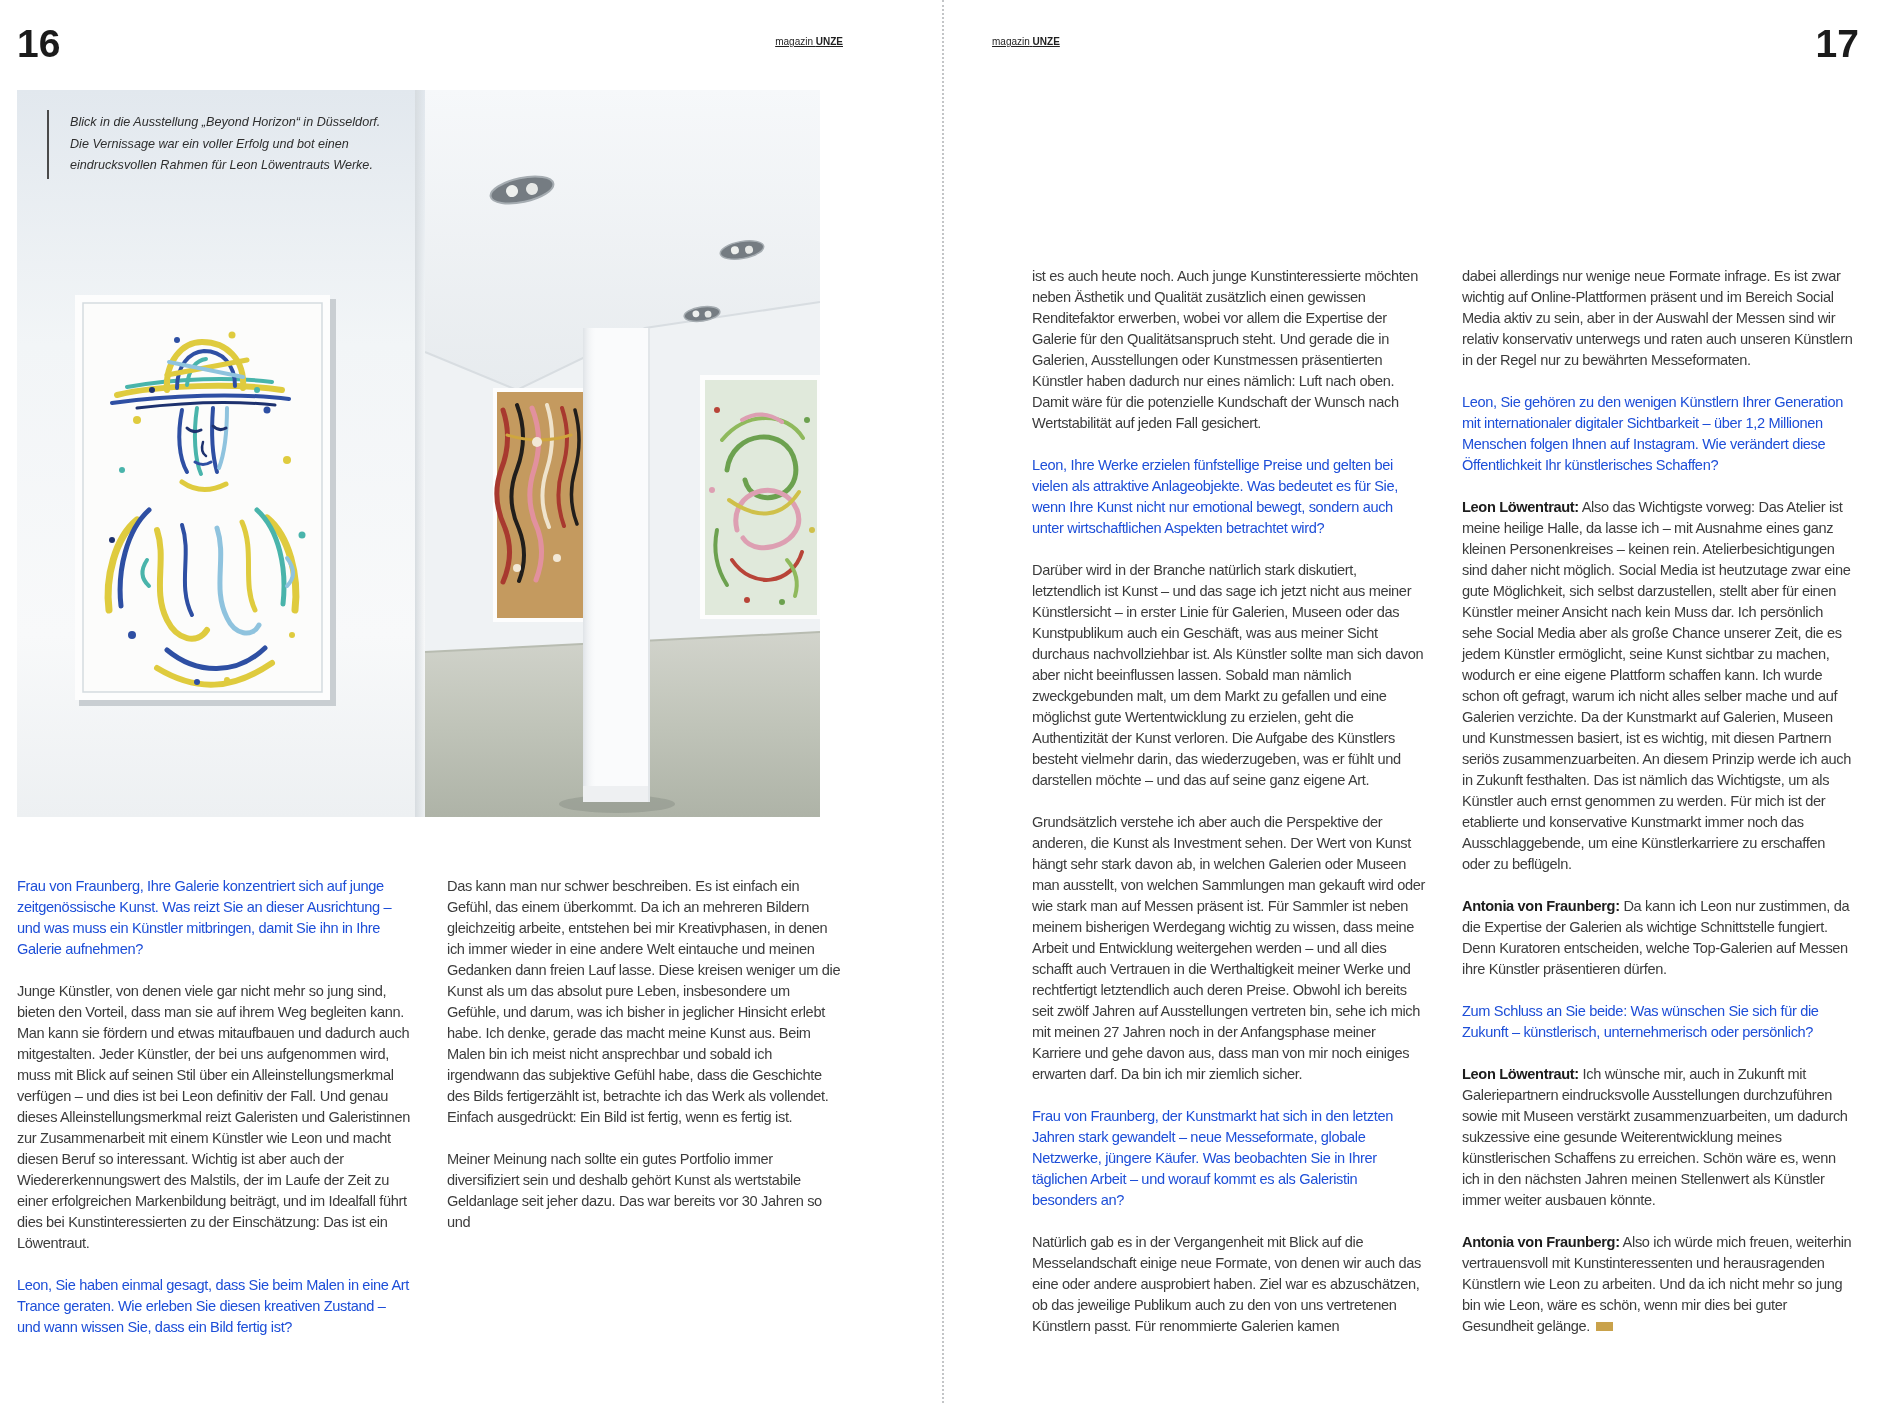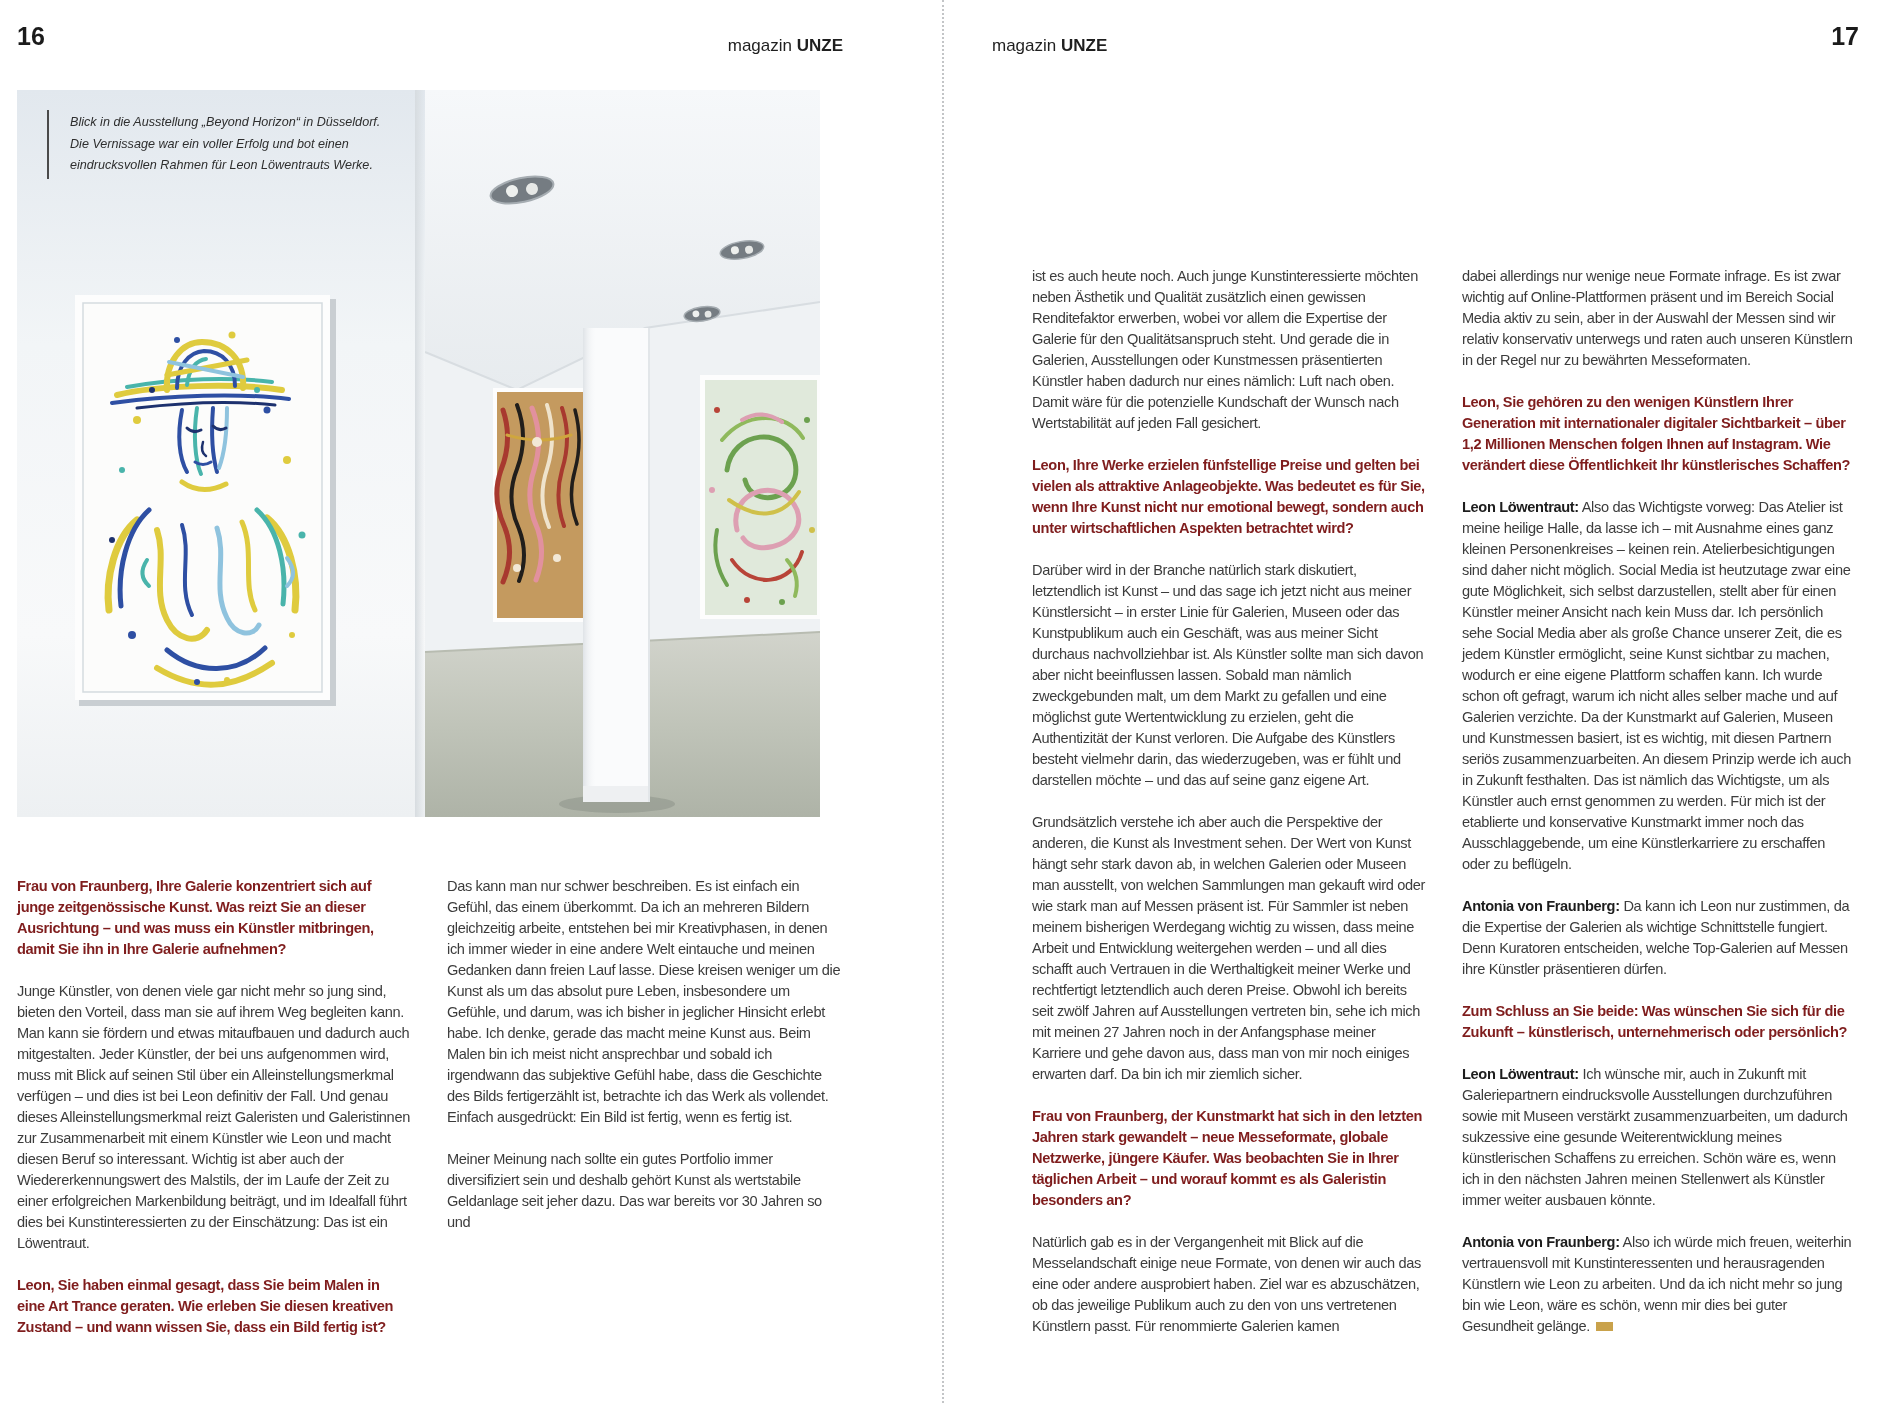--- a/index.html
+++ b/index.html
@@ -1,37 +1,37 @@
 <!DOCTYPE html>
 <html><head>
 <meta charset="utf-8">
 <style>
   html,body{margin:0;padding:0;background:#ffffff;}
   #spread{
     position:relative;width:1887px;height:1403px;background:#ffffff;overflow:hidden;
     font-family:"Liberation Sans","DejaVu Sans",sans-serif;color:#3c3c3c;
   }
   .divider{position:absolute;left:942px;top:0;height:1403px;width:0;border-left:2px dotted #c3c5c7;}
-  .pagenum{position:absolute;top:22px;font-size:25px;font-weight:600;color:#1b1b1b;letter-spacing:0;}
+  .pagenum{position:absolute;top:22px;font-size:39px;font-weight:600;color:#1b1b1b;letter-spacing:0;}
   #pagenum-left{left:17px;}
   #pagenum-right{right:28px;}
-  .masthead{position:absolute;top:36px;font-size:17px;color:#1f1f1f;white-space:nowrap;}
+  .masthead{position:absolute;top:36px;font-size:10px;color:#1f1f1f;white-space:nowrap;text-decoration:underline;}
   #masthead-left{left:600px;width:243px;text-align:right;}
   #masthead-right{left:992px;}
   .masthead b{font-weight:700;}
   #photo{position:absolute;left:17px;top:90px;width:803px;height:727px;overflow:hidden;}
   #photo svg{display:block;}
   #caption{
     position:absolute;left:30px;top:20px;border-left:2px solid #4a4a4a;padding:2px 0 2px 21px;
     font-style:italic;font-size:12.6px;line-height:21.5px;color:#2e2e2e;
   }
   .col{position:absolute;width:394px;font-size:14.6px;line-height:21px;letter-spacing:-0.35px;}
   .col p{margin:21px 0 0 0;}
   .col p.first{margin-top:16px;}
-  .q{font-weight:700;color:#7f1d1d;}
+  .q{font-weight:400;color:#1d4ed8;}
   .a{font-weight:400;color:#3c3c3c;}
   .speaker{font-weight:700;color:#1d1d1d;margin-top:20px;}
   #col1{left:17px;top:860px;}
   #col2{left:447px;top:860px;}
   #col3{left:1032px;top:250px;}
   #col4{left:1462px;top:250px;}
   .end-marker{
     display:inline-block;width:17px;height:9px;background:#c9a24b;margin-left:6px;
   }
 </style>

